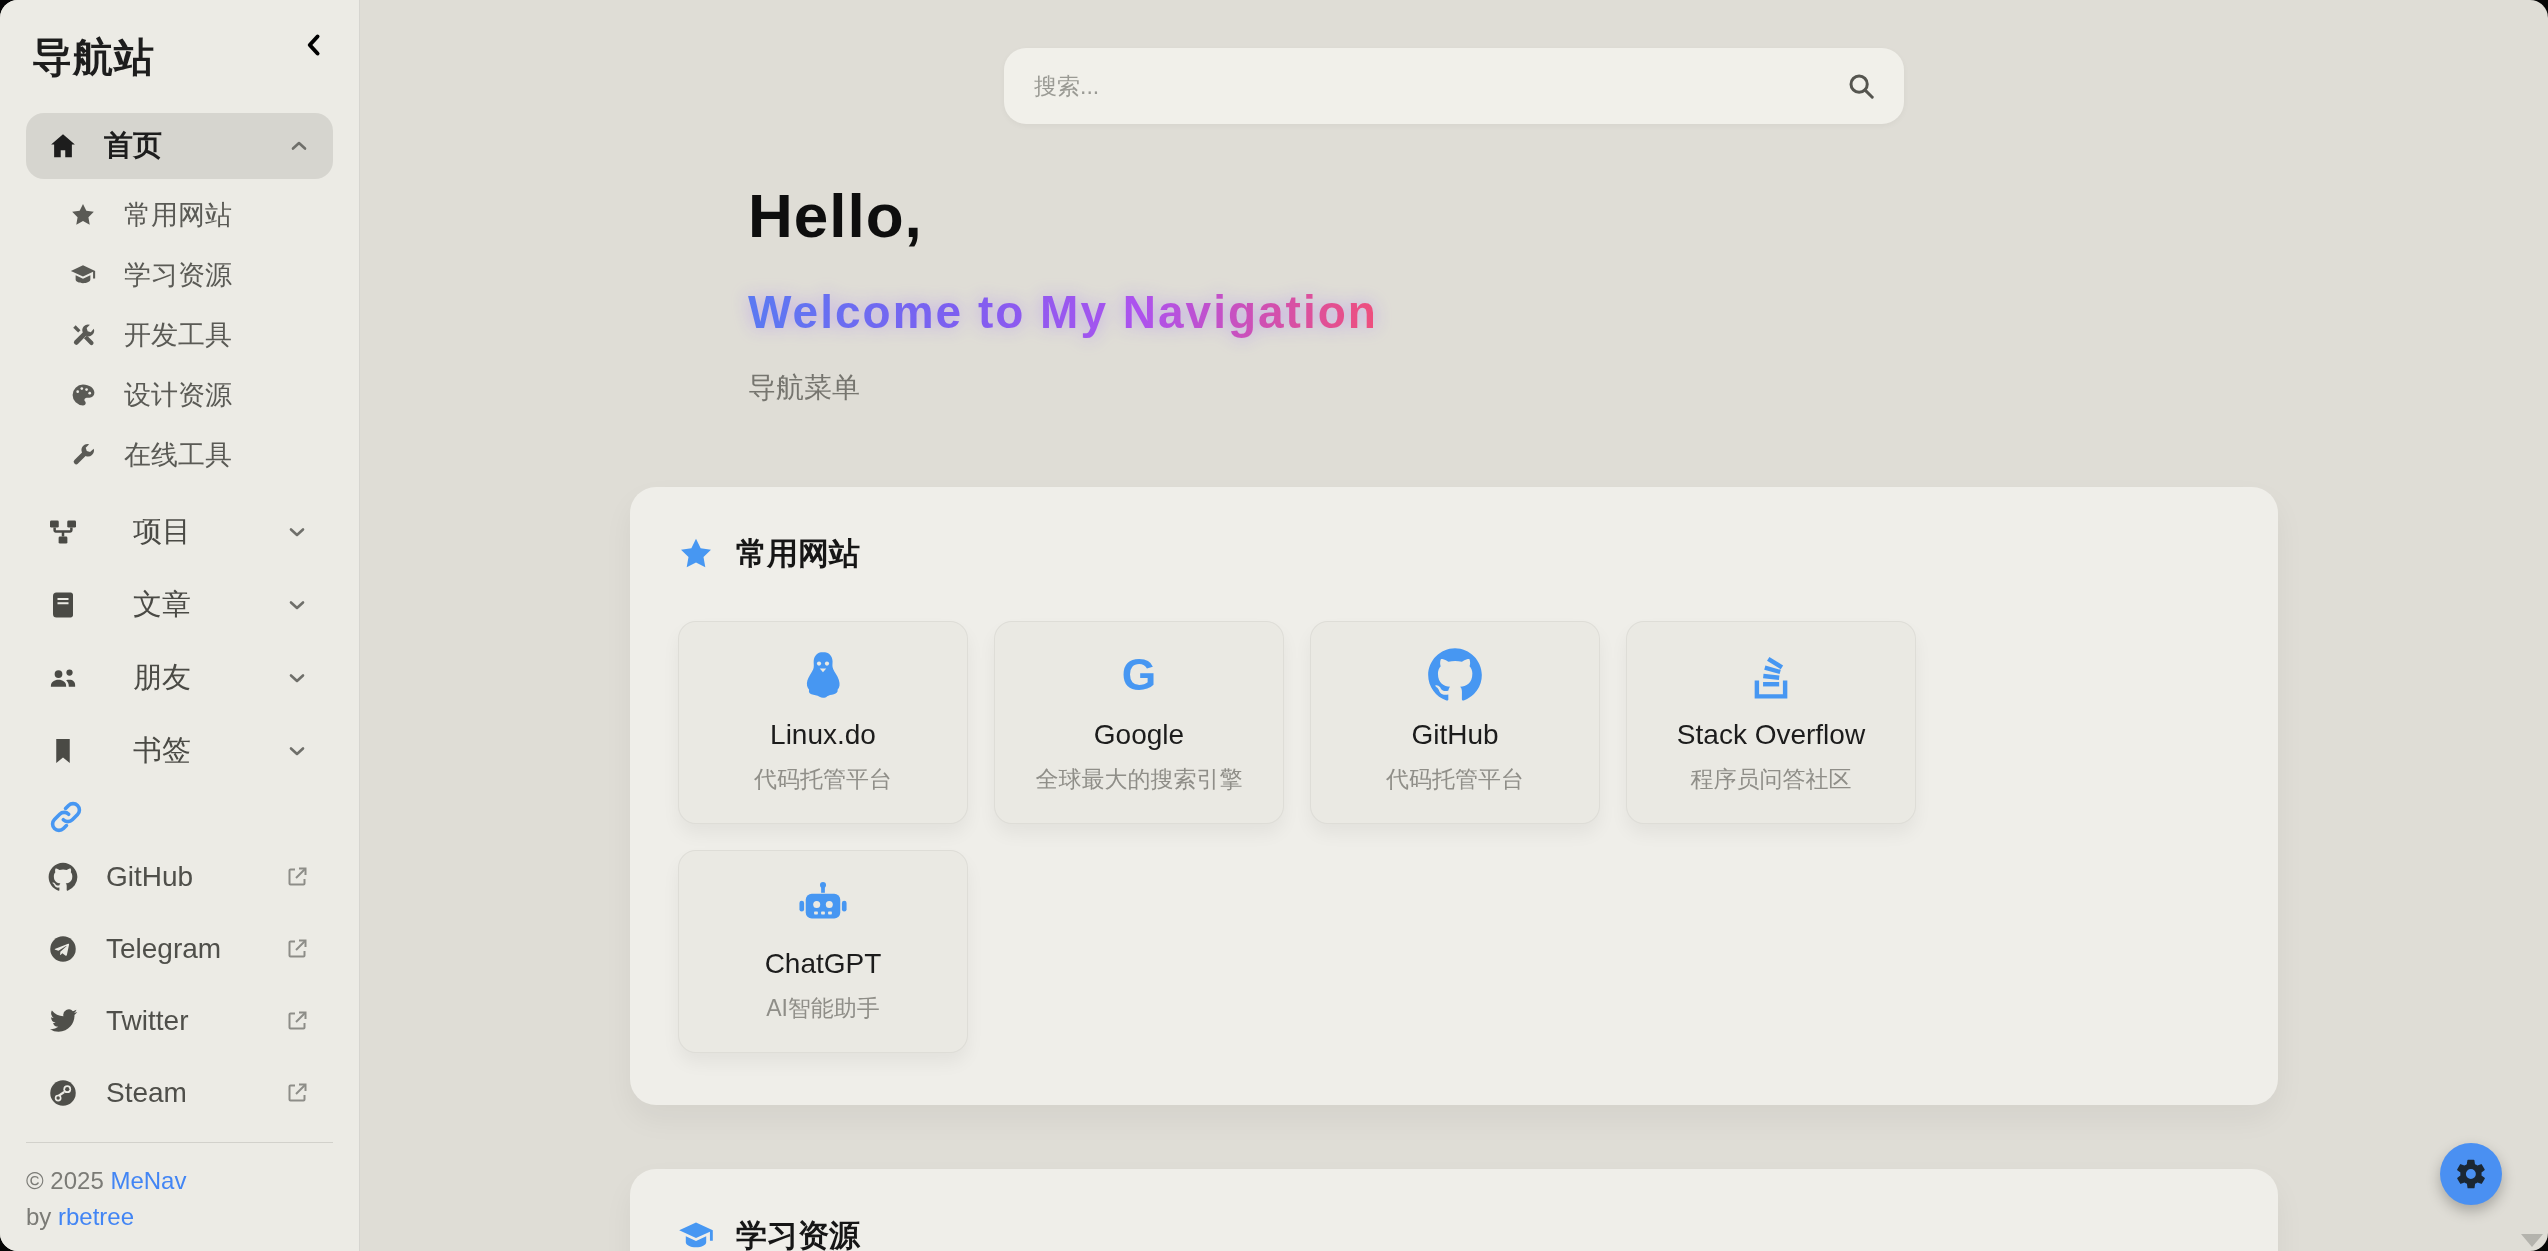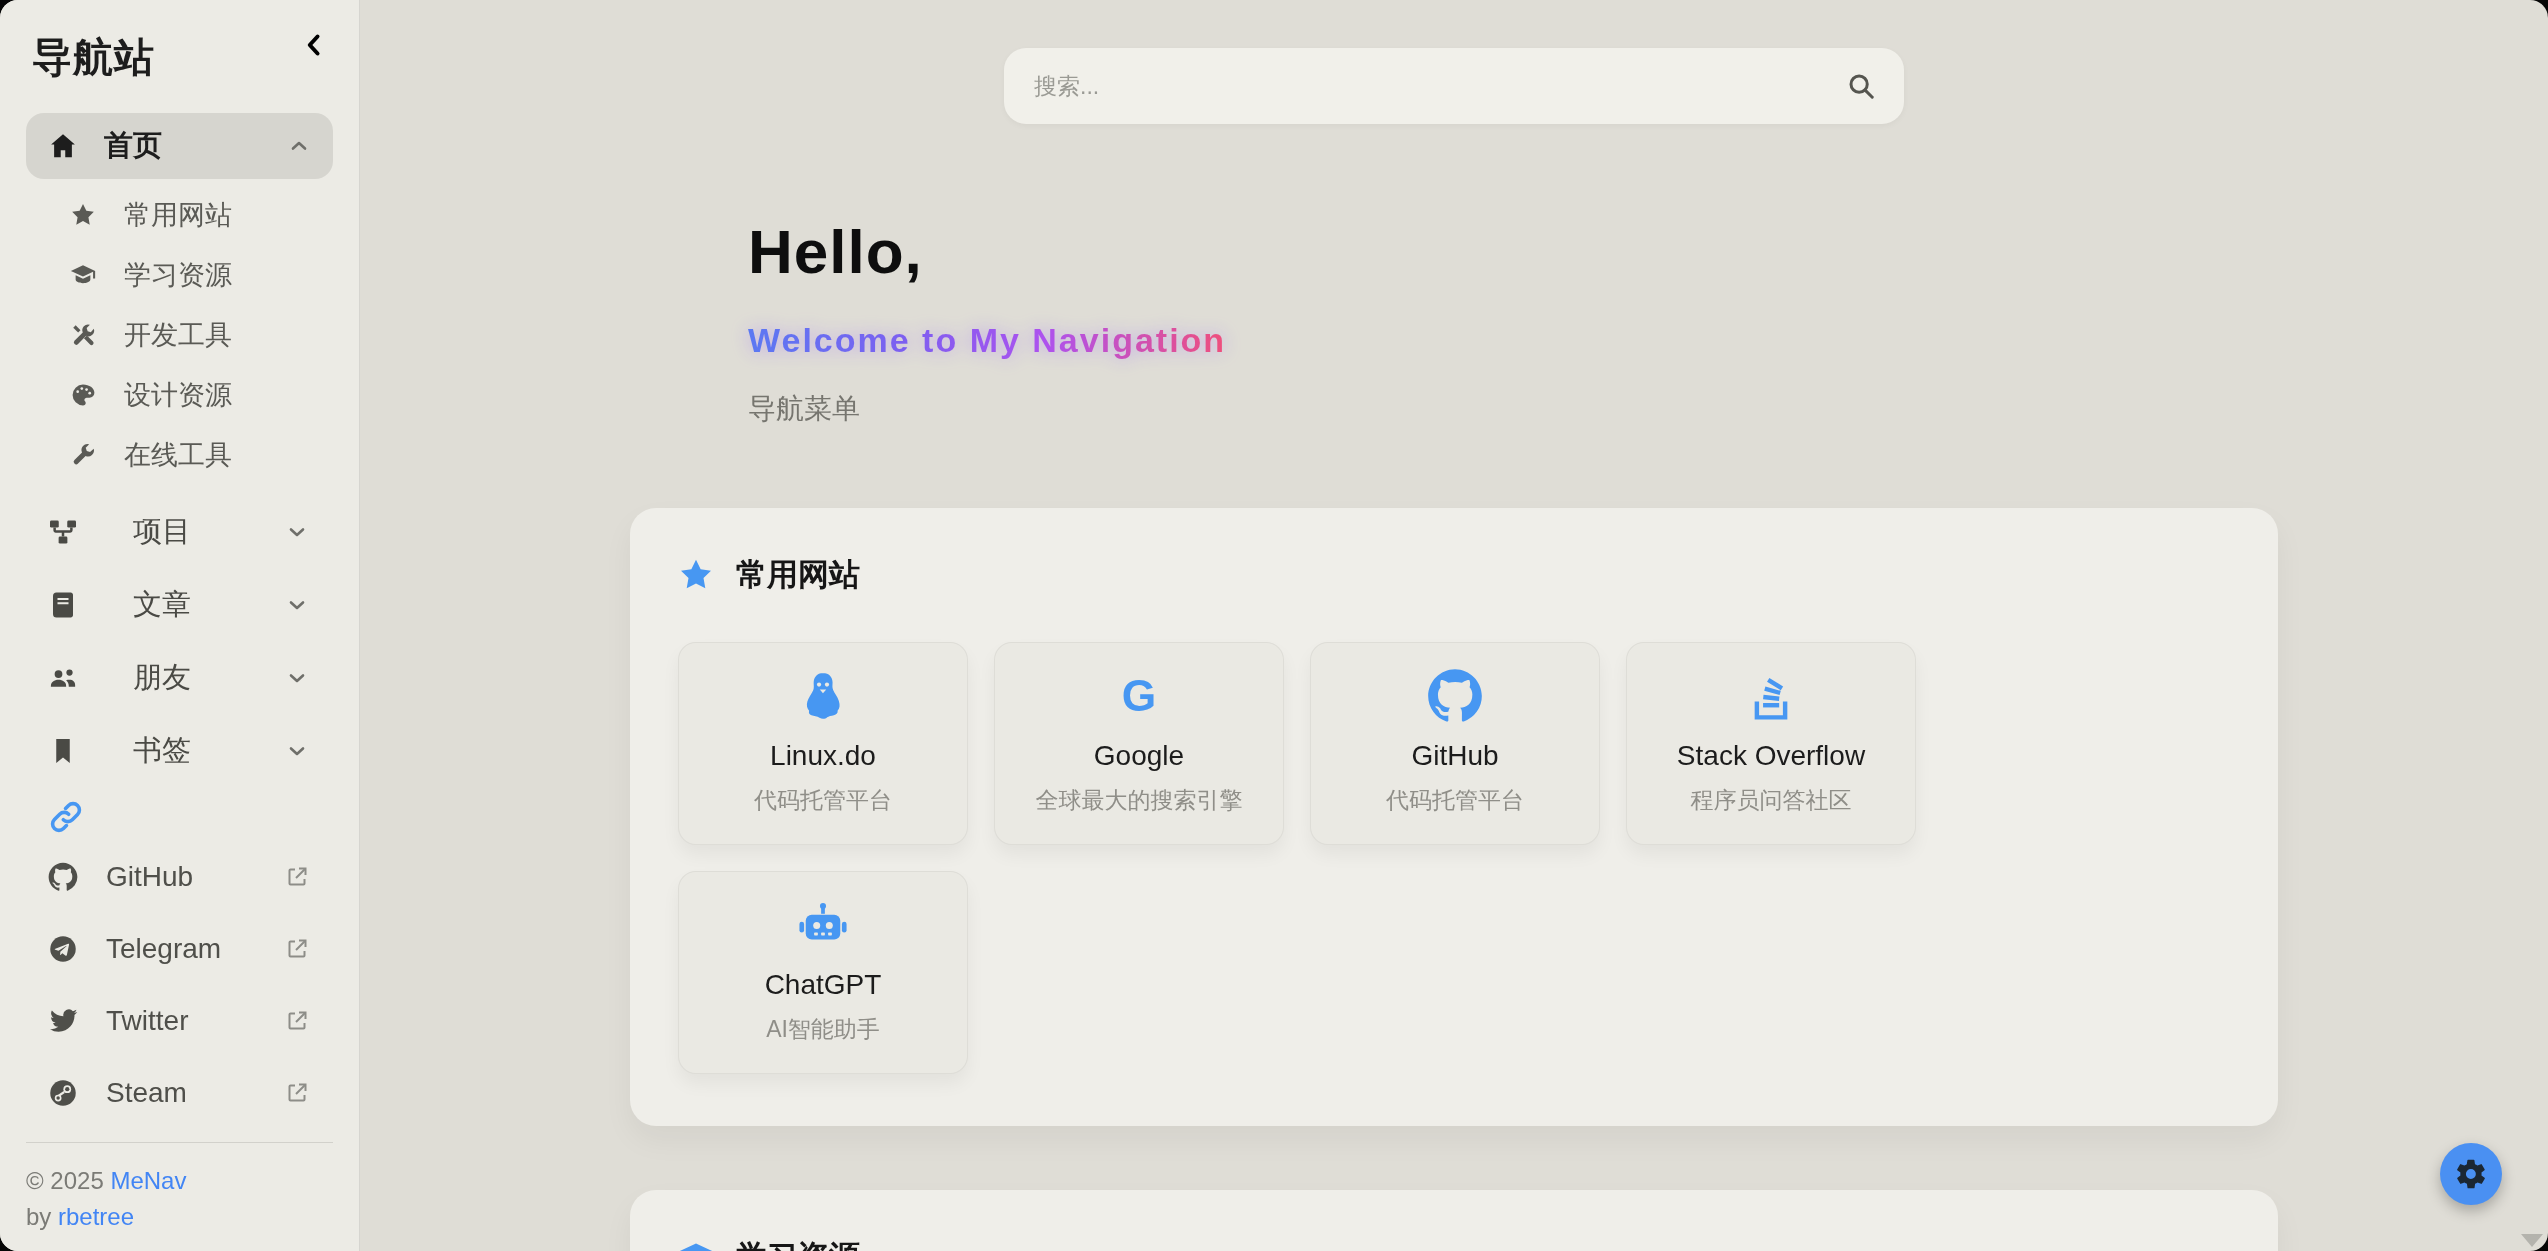--- a/index.html
+++ b/index.html
@@ -49,23 +49,23 @@
   .main{flex:1;position:relative;overflow:hidden;}
   .search-wrap{width:900px;height:76px;margin:48px auto 0;background:var(--search);
     border-radius:22px;display:flex;align-items:center;padding:0 28px;
     box-shadow:0 2px 6px rgba(0,0,0,.04);}
   .search-wrap input{flex:1;border:none;outline:none;background:transparent;
     font-size:23px;color:#333;font-family:inherit;}
   .search-wrap input::placeholder{color:#9a9a94;}
   .search-btn{width:30px;height:30px;color:#55554f;cursor:pointer;}
 
   .content{width:1648px;margin:0 auto;}
-  .hero{padding:92px 0 0 118px;}
+  .hero{padding:56px 0 0 118px;}
   .hero-greeting{font-size:62px;font-weight:800;color:#0e0e0e;letter-spacing:1px;}
-  .hero-sub{margin-top:34px;font-size:34px;font-weight:600;letter-spacing:2px;
+  .hero-sub{margin-top:34px;font-size:46px;font-weight:600;letter-spacing:2px;
     background:linear-gradient(90deg,#5b79f2 0%,#7e5ef0 34%,#ad52ee 62%,#ef4f7c 100%);
     -webkit-background-clip:text;background-clip:text;color:transparent;
     filter:drop-shadow(0 0 9px rgba(150,100,255,.45));width:max-content;}
   .hero-tagline{margin-top:30px;font-size:28px;color:#76756f;}
 
   .panel{background:var(--panel);border-radius:26px;padding:46px 48px 52px;
     box-shadow:0 14px 30px rgba(0,0,0,.05);}
   .panel + .panel{margin-top:64px;}
   .panels{margin-top:80px;}
   .panel-head{display:flex;align-items:center;gap:22px;}

